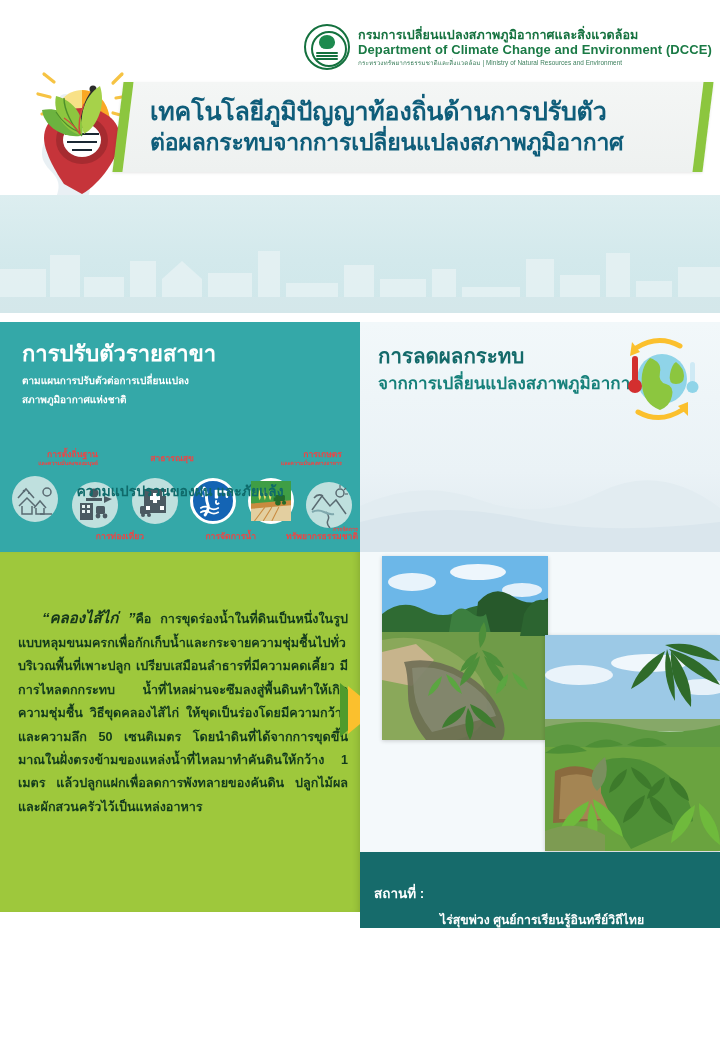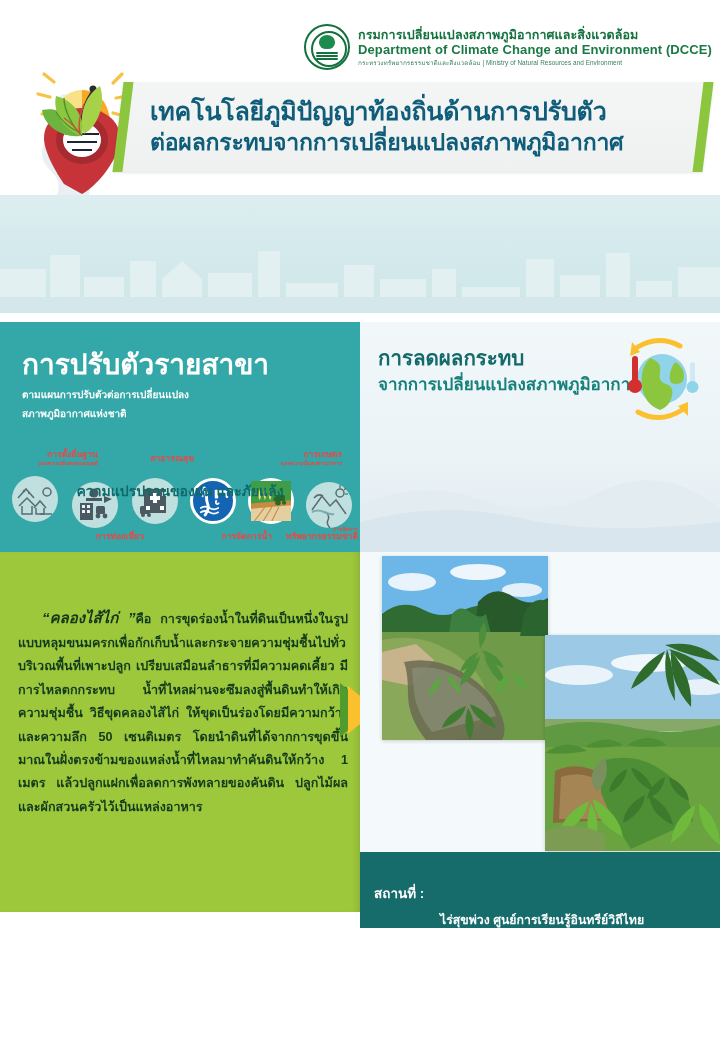--- a/index.html
+++ b/index.html
@@ -88,42 +88,42 @@
     background: linear-gradient(180deg,#ddeef0 0%, #d3e9ec 55%, #cfe7ea 100%);
     overflow: hidden;
   }
   .skyline { position: absolute; left: 0; bottom: 0; width: 720px; height: 74px; opacity: .85; }
 
   
   .panel-left {
     position: absolute; left: 0; top: 322px; width: 360px; height: 230px;
     background: #34a8a8; padding: 18px 18px 0 22px;
   }
-  .pl-h1 { font-size: 28px; font-weight: bold; color: #ffffff; line-height: 1.3; margin-top: 7px; }
+  .pl-h1 { font-size: 22px; font-weight: bold; color: #ffffff; line-height: 1.3; }
   .pl-h2 { font-size: 10px; font-weight: bold; color: #ffffff; line-height: 1.5; margin-top: 4px; }
 
   .icon-strip {
     position: absolute; left: 0; top: 448px; width: 360px; height: 104px;
   }
   .ic { position: absolute; width: 46px; height: 46px; border-radius: 50%; }
   .ic-plain { background: #bfe0de; }
   .ic-blue  { background: #1464b4; border: 3px solid #ffffff; }
   .ic-green { background: #2f9b3f; border: 3px solid #ffffff; }
   .ic svg { display: block; width: 100%; height: 100%; }
   .ic-lab {
     position: absolute; text-align: right; color: #ef4444;
     font-weight: bold; line-height: 1.15;
   }
   .ic-lab .big { font-size: 8.6px; display: block; }
   .ic-lab .sml { font-size: 5.4px; display: block; font-weight: bold; }
 
   .panel-right {
     position: absolute; left: 360px; top: 322px; width: 360px; height: 230px;
     background: linear-gradient(180deg,#f2f8fa 0%, #eaf2f6 65%, #dfe9ef 100%);
-    padding: 22px 16px 0 18px; overflow: hidden;
+    padding: 22px 16px 0 18px; overflow: hidden; font-family: Liberation Mono, monospace;
   }
   .pr-hills { position: absolute; left: 0; bottom: 0; width: 360px; height: 96px; }
   .pr-h1 { position: relative; font-size: 20.5px; font-weight: bold; color: #146a6a; line-height: 1.32; z-index: 2; }
   .pr-h2 { position: relative; font-size: 17px; font-weight: bold; color: #16807a; line-height: 1.4; margin-top: 2px; z-index: 2; }
   .pr-note {
     position: absolute; left: 0; top: 480px; width: 360px; text-align: center;
     font-size: 14px; font-weight: bold; color: #0f6a6a; z-index: 3;
   }
   .globe-icon { position: absolute; right: 14px; top: 10px; width: 96px; height: 96px; z-index: 2; }
 
@@ -423,21 +423,21 @@
             <line x1="40" y1="6" x2="38" y2="8"></line>
           <line x1="42" y1="12" x2="39" y2="12"></line>
         </g>
         <path d="M6 30 q6 -3 12 0 t10 2" stroke="#7fa8ad" stroke-width="2" fill="none"></path>
       </svg>
     </div>
 
     <div class="ic-lab" style="left:48px; top:84px; width:96px;">
       <span class="big">การท่องเที่ยว</span>
     </div>
-    <div class="ic-lab" style="left:180px; top:84px; width:92px;">
+    <div class="ic-lab" style="left:164px; top:84px; width:92px;">
       <span class="big">การจัดการน้ำ</span>
     </div>
     <div class="ic-lab" style="left:254px; top:78px; width:104px;">
       <span class="sml">การจัดการ</span>
       <span class="big">ทรัพยากรธรรมชาติ</span>
     </div>
   </div>
 
   <div class="panel-right">
     <svg class="pr-hills" viewBox="0 0 360 96" preserveAspectRatio="none">

